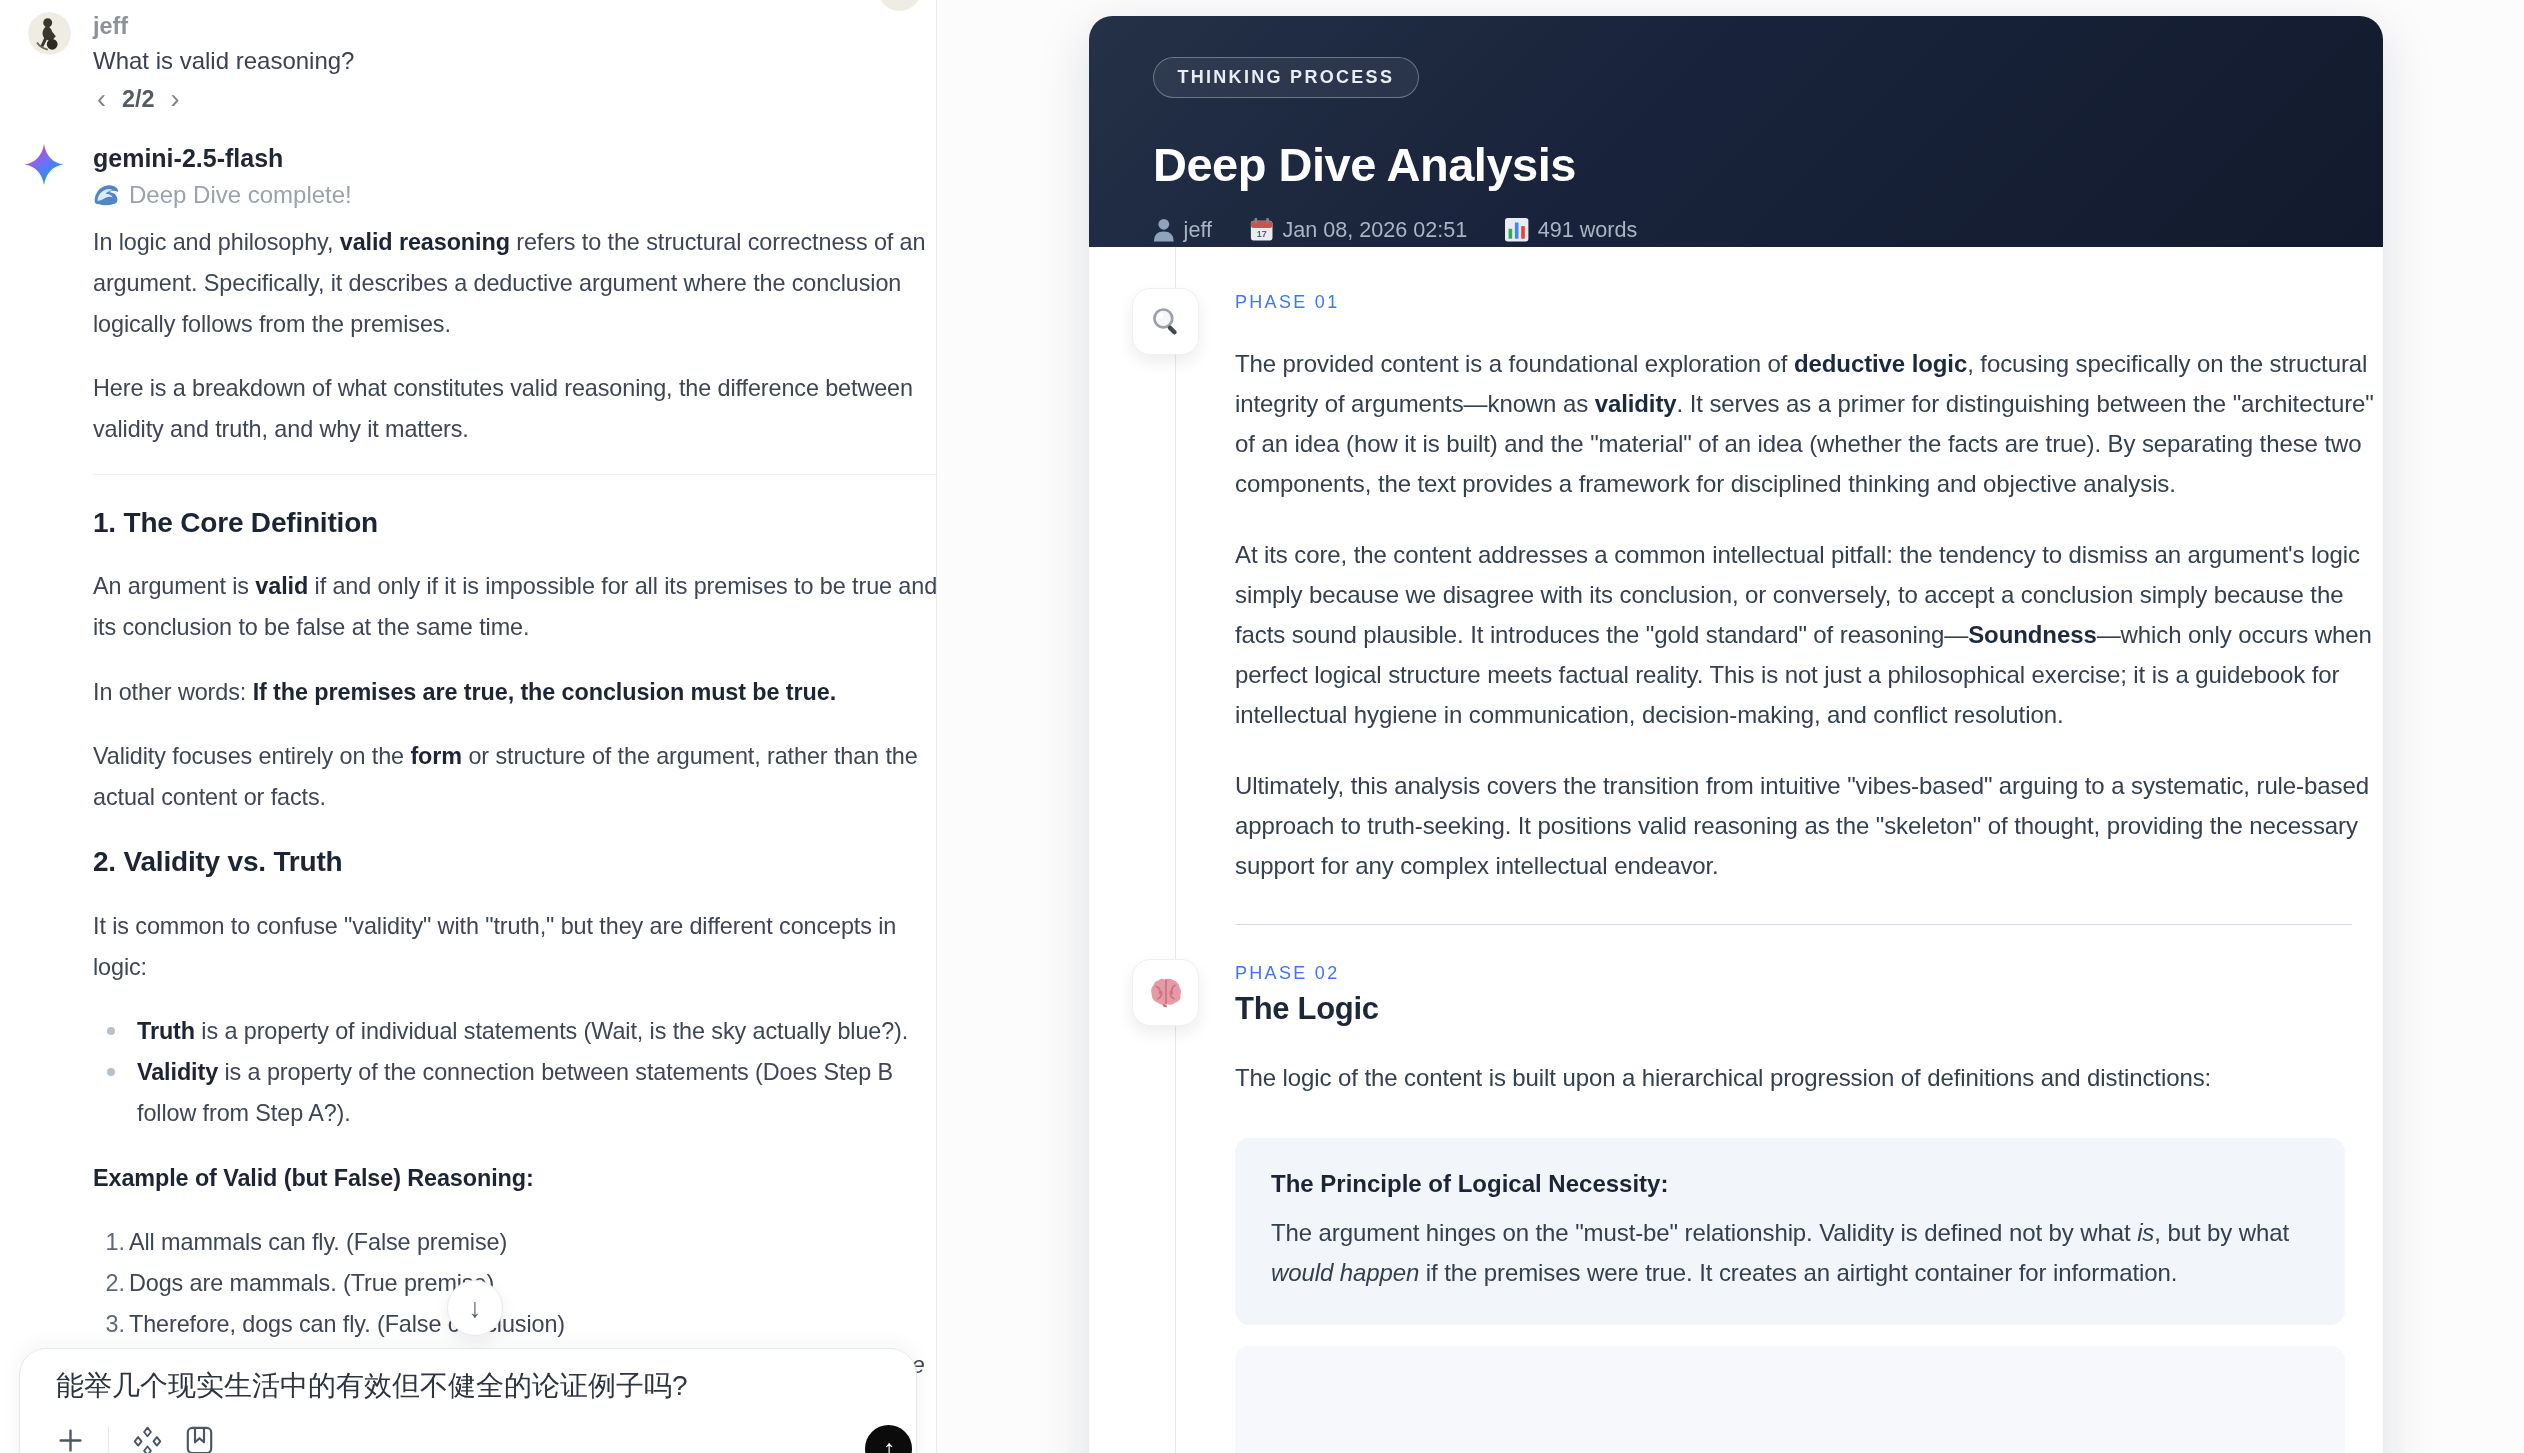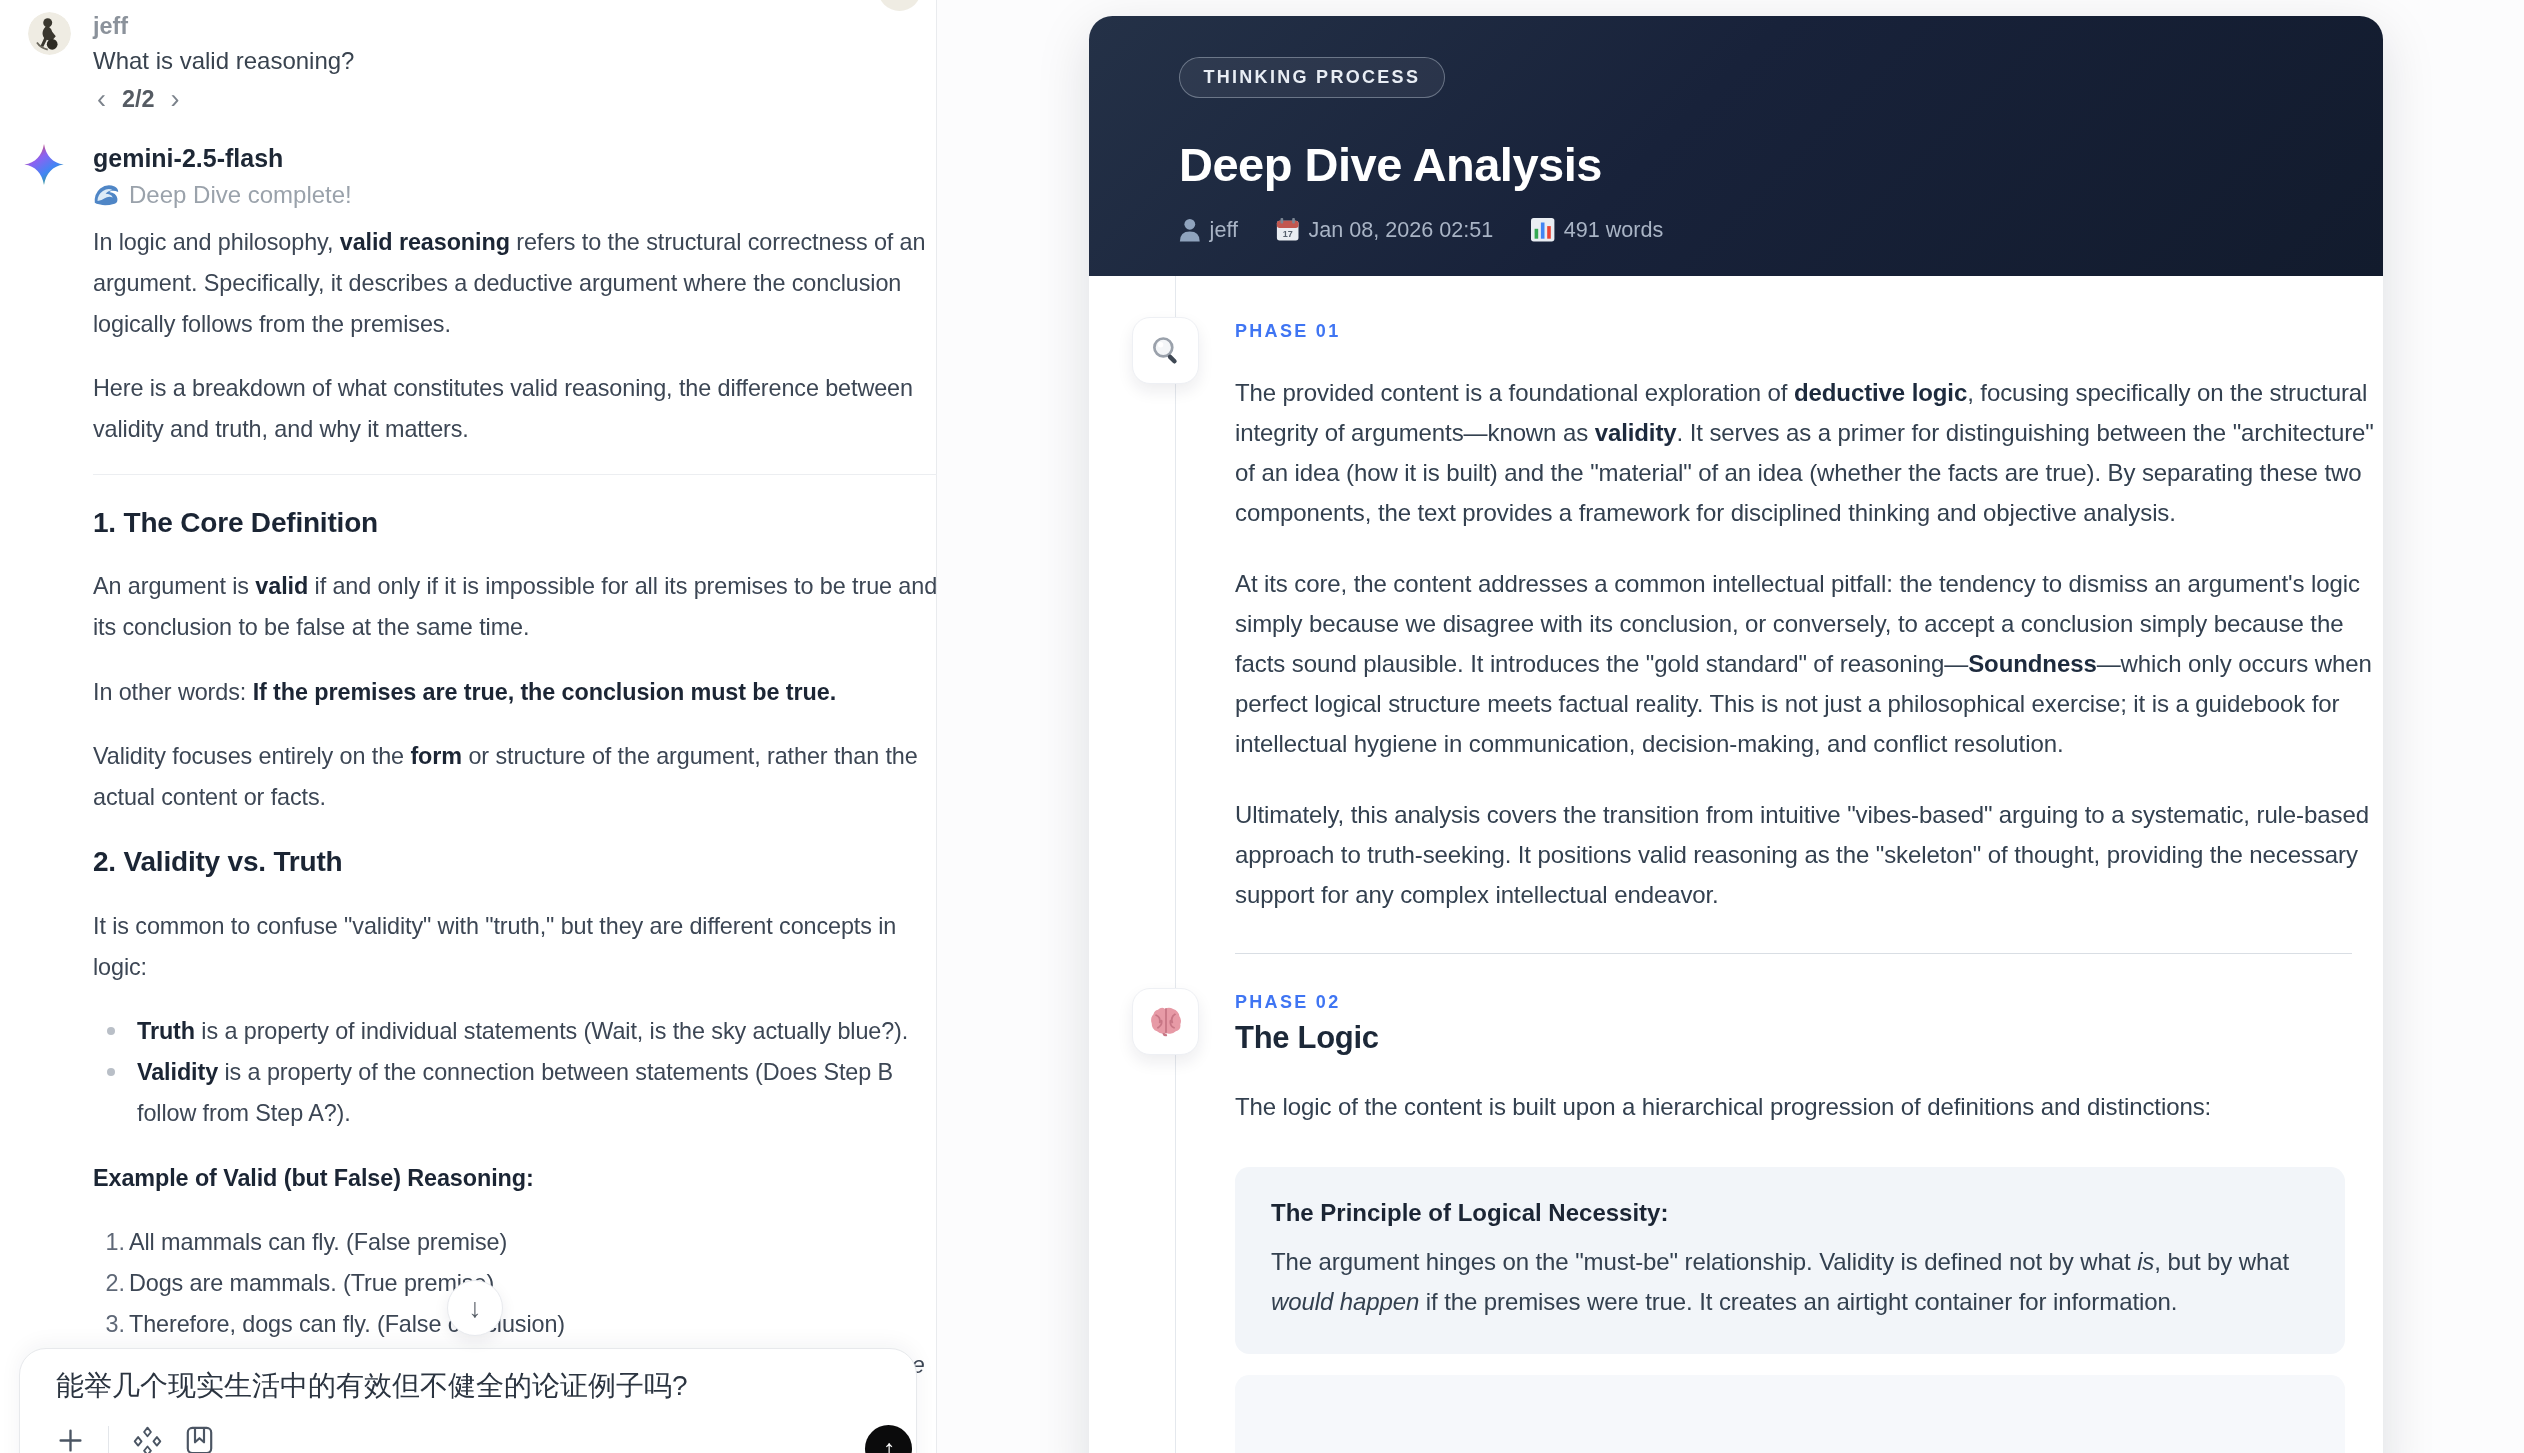--- a/index.html
+++ b/index.html
@@ -45,33 +45,33 @@
   .composer-text{position:absolute;left:36px;top:18px;right:81px;font-size:28px;color:#2b3440;}
   .composer-actions{position:absolute;left:36px;top:77px;display:flex;align-items:center;gap:23.4px;}
   .cicon{width:29px;height:29px;display:flex;align-items:center;justify-content:center;cursor:pointer;}
   .vdiv{width:0.9px;height:29px;background:#e3e6ea;}
   .send-btn{position:absolute;right:3.6px;top:76px;width:47px;height:47px;border-radius:50%;background:#0b0b0c;
     display:flex;align-items:center;justify-content:center;color:#fff;font-size:25px;font-weight:700;cursor:pointer;}
   
   .stage{position:absolute;left:937px;top:0;width:1587px;height:1453px;background:#fcfcfd;}
   .doc-card{position:absolute;left:152px;top:16px;width:1294px;height:1477px;background:#fff;border-radius:23.4px;
     box-shadow:0 16px 54px rgba(15,23,42,.13);}
-  .doc-header{height:260px;border-radius:23.4px 23.4px 0 0;box-sizing:border-box;padding:41px 0 0 90px;
+  .doc-header{height:231px;border-radius:23.4px 23.4px 0 0;box-sizing:border-box;padding:41px 0 0 64px;
     background:linear-gradient(135deg,#243147 0%,#18223a 45%,#121b2d 100%);}
   .badge{display:inline-block;padding:9px 23.4px;border:1.8px solid rgba(203,213,225,.40);border-radius:900px;
     background:rgba(255,255,255,.06);color:#e8edf4;font-size:18px;font-weight:700;letter-spacing:2.3px;}
   .doc-title{margin:39px 0 0 0;font-size:47px;font-weight:800;color:#ffffff;letter-spacing:-0.5px;}
   .doc-meta{margin-top:25px;display:flex;align-items:center;gap:38px;color:#a9b4c5;font-size:21.6px;}
   .meta-item{display:flex;align-items:center;gap:9px;}
   .doc-body{position:relative;box-sizing:border-box;padding:45px 0 0 146px;height:1221px;overflow:hidden;}
   .timeline{position:absolute;left:86px;top:0;bottom:0;width:0.9px;background:#e4e8ed;}
   .phase{position:relative;}
   .tile{position:absolute;left:-103px;top:-3.6px;width:65px;height:65px;background:#fff;border:0.9px solid #eef0f4;
     border-radius:18px;box-shadow:0 7.2px 16px rgba(20,30,50,.08);display:flex;align-items:center;justify-content:center;}
-  .phase-label{font-size:18px;font-weight:700;letter-spacing:2.3px;color:#3f75f3;}
+  .phase-label{font-size:18px;font-weight:400;letter-spacing:2.3px;color:#3f75f3;}
   .phase-title{margin:7.2px 0 0 0;font-size:31px;font-weight:700;color:#1c2838;letter-spacing:-0.3px;}
   .rp{margin:31px 0 0 0;font-size:24px;line-height:40px;color:#33404f;letter-spacing:-0.1px;width:1151px;}
   .rp .b{color:#1d2a3d;}
   .divider{border:none;border-top:0.9px solid #d9dee4;margin:38px 31px 38px 0;}
   .callout{margin:40px 38px 0 0;background:#f2f5f9;border-radius:14.4px;padding:32px 36px;box-sizing:border-box;}
   .callout-h{font-size:24px;font-weight:700;color:#1b2534;margin:0;}
   .callout .rp{margin-top:14.4px;width:auto;}
   .callout-stub{margin:21.6px 38px 0 0;background:#f6f8fb;border-radius:14.4px;height:126px;}
 </style>
 </head>

